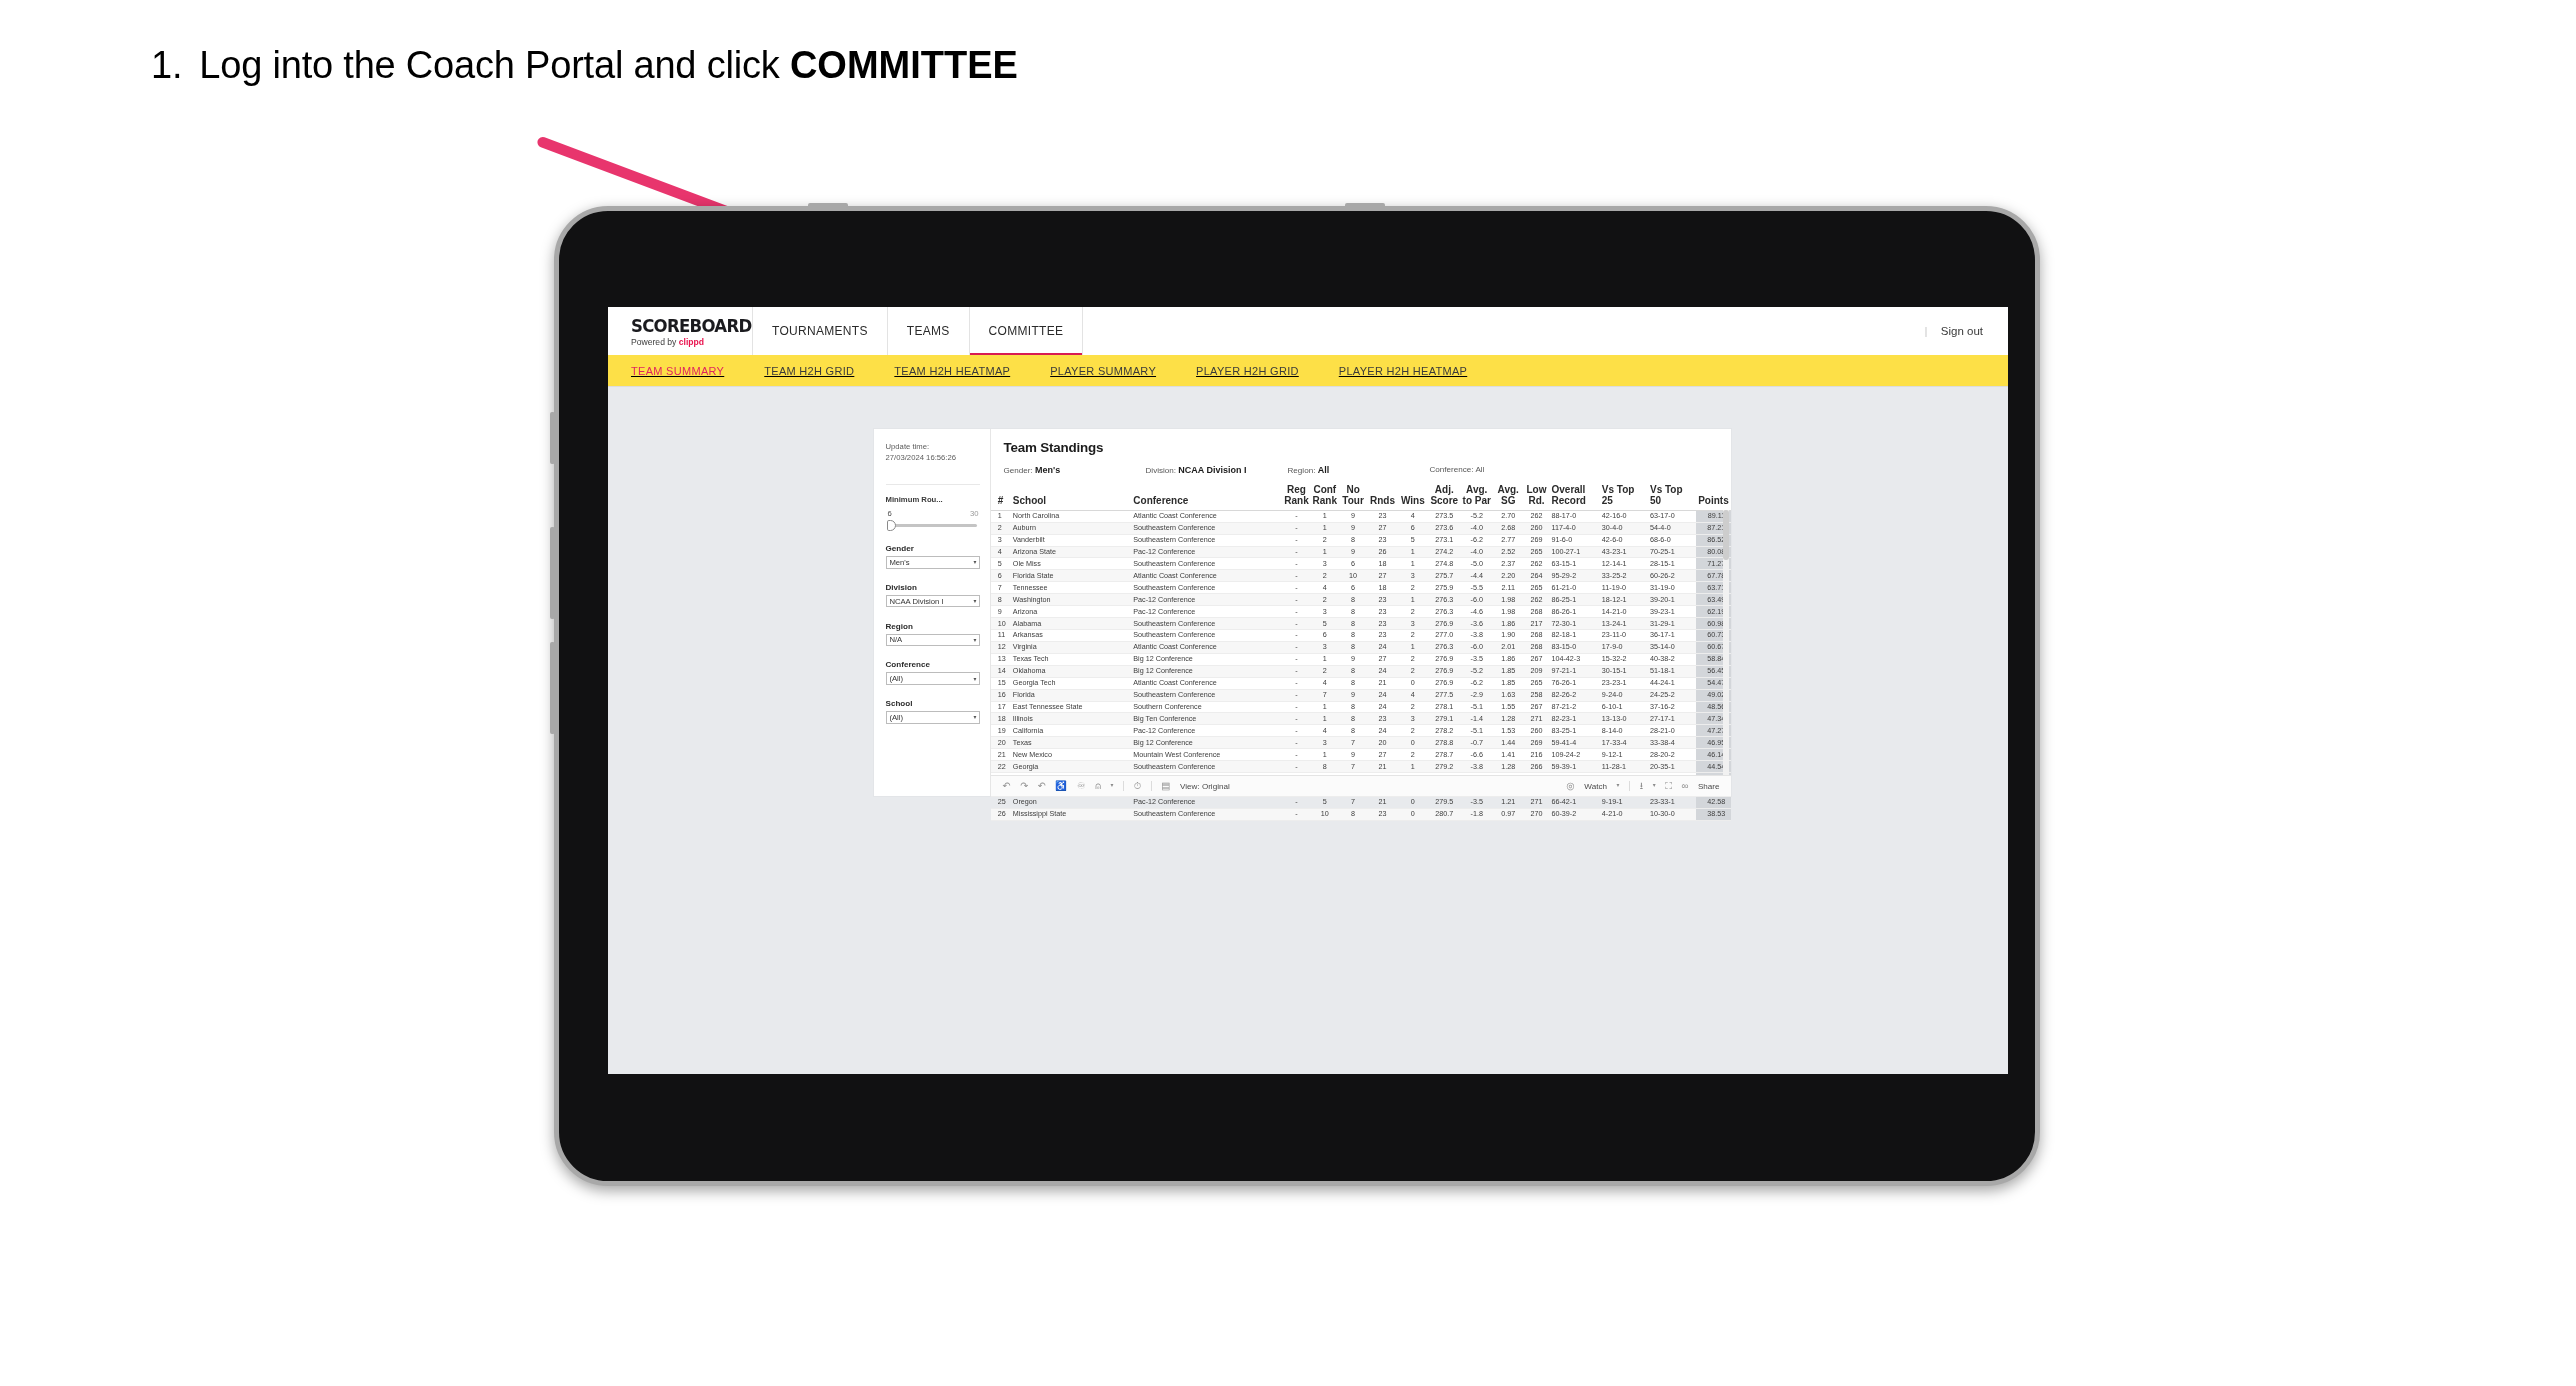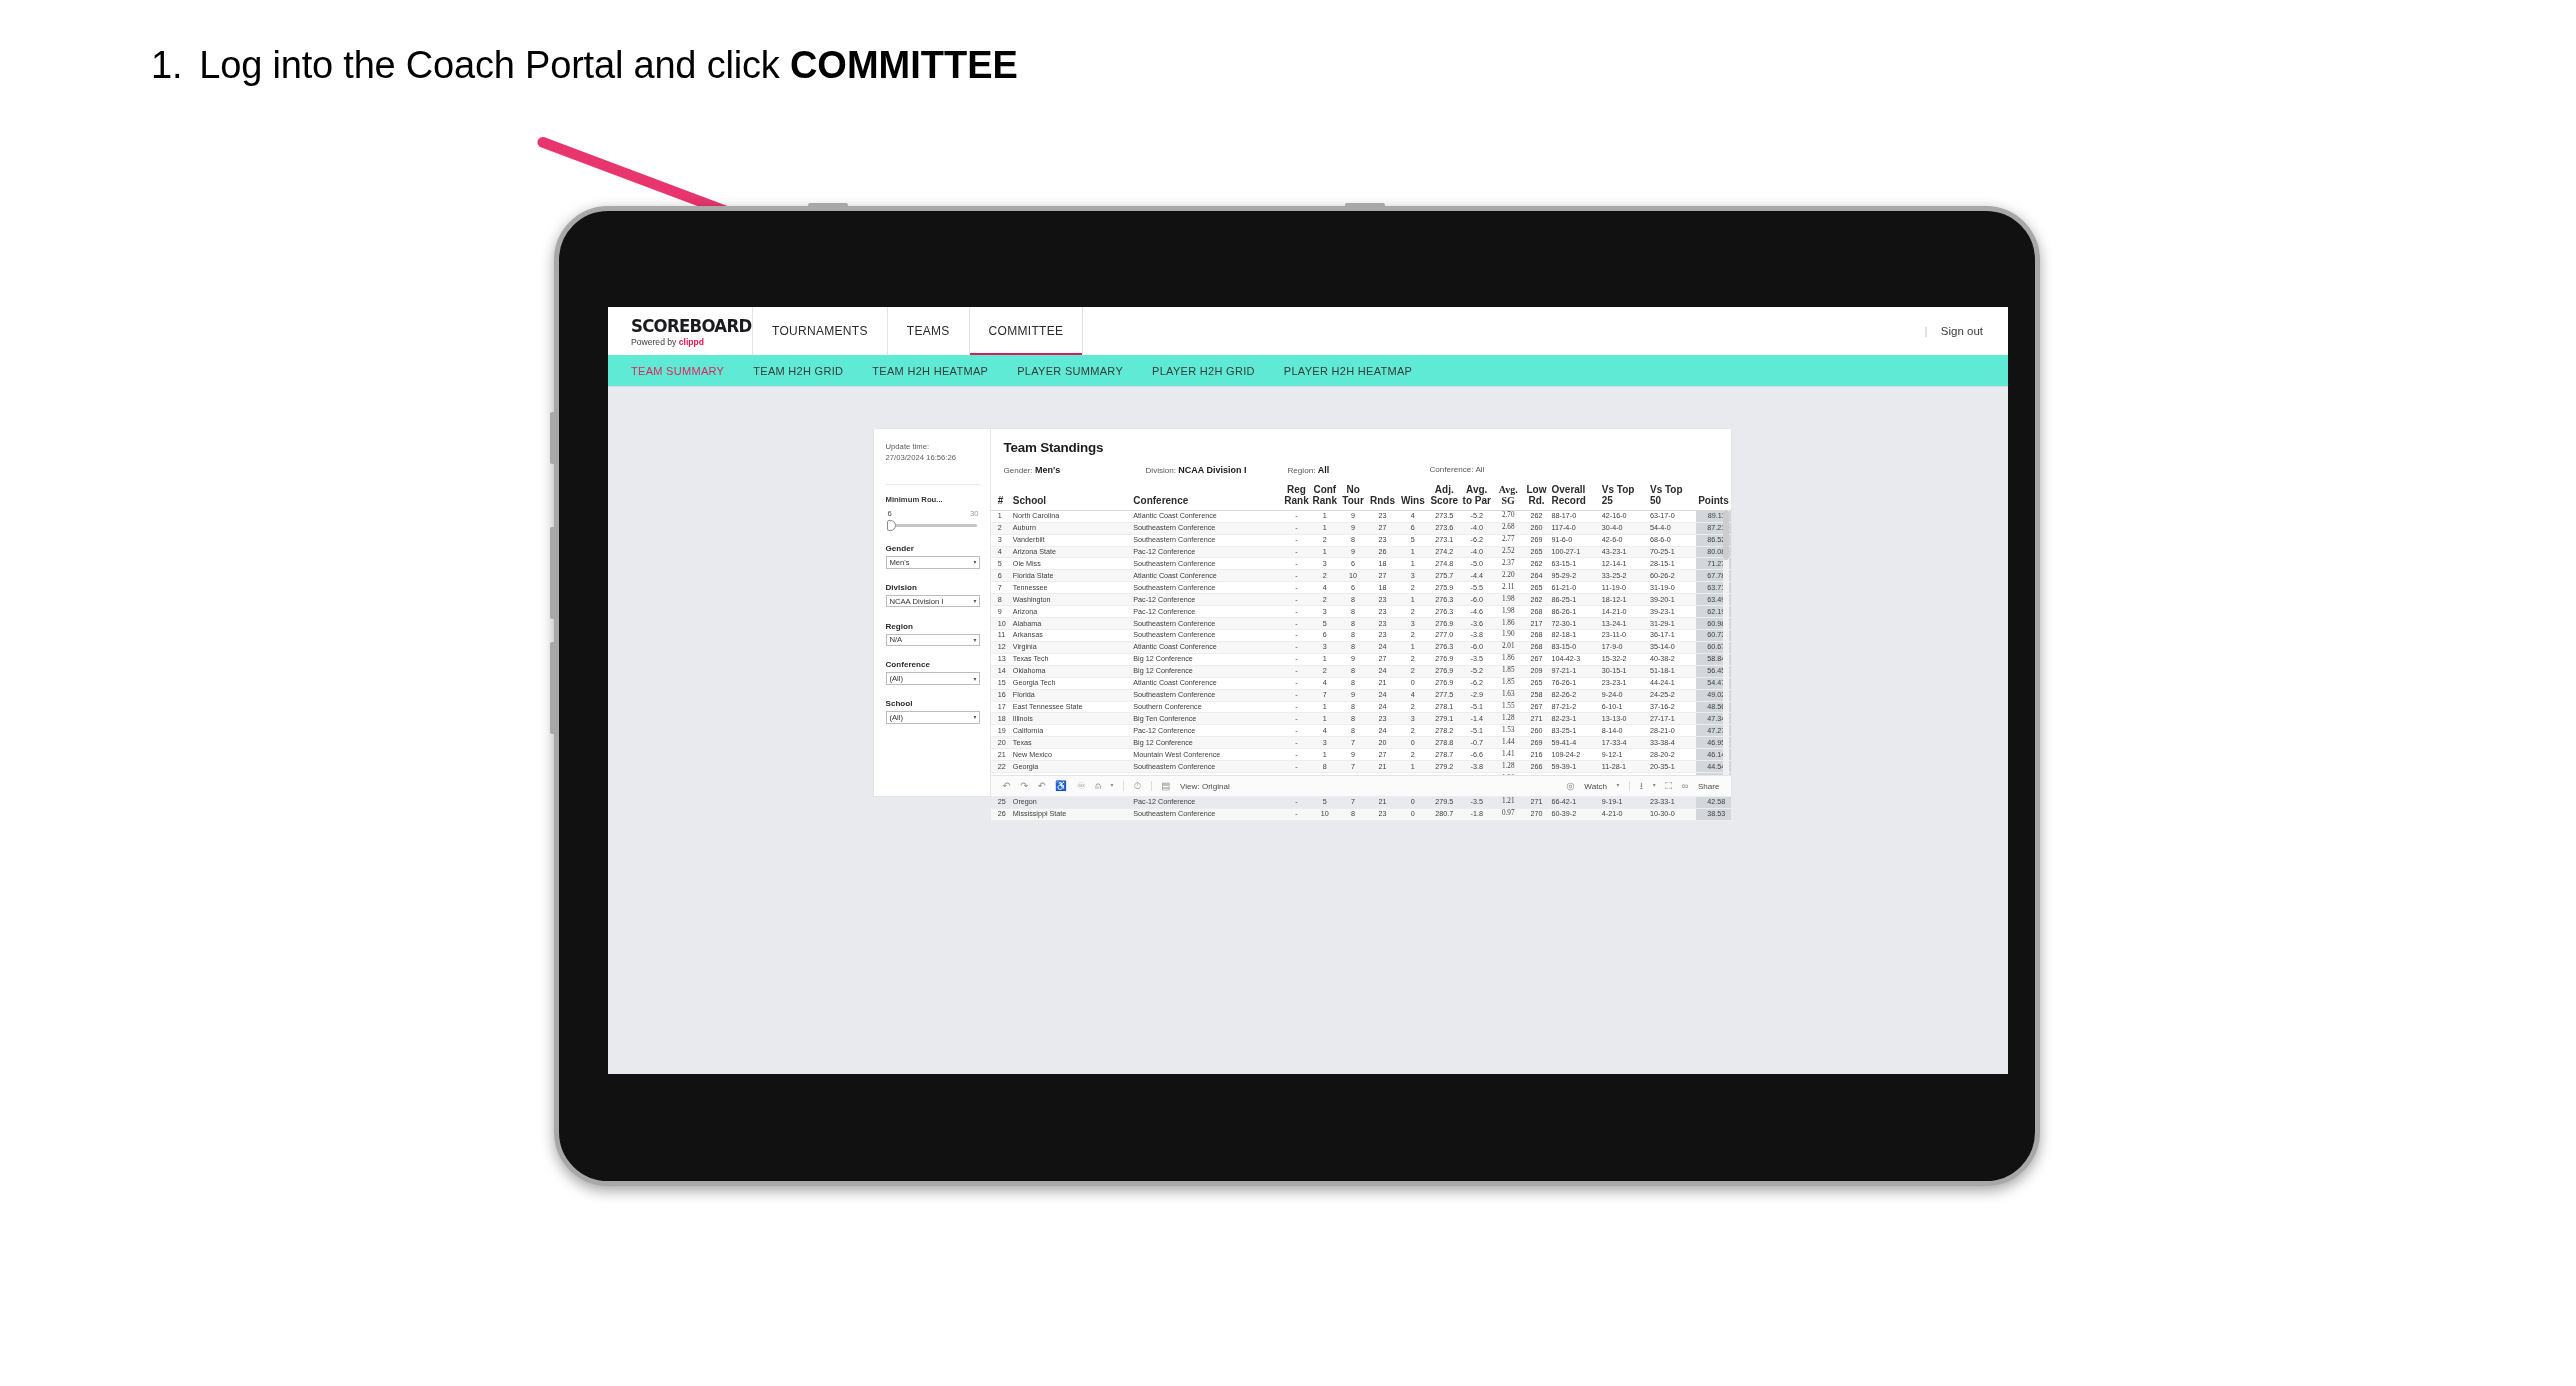--- a/index.html
+++ b/index.html
@@ -81,22 +81,22 @@
   }
   .nav-right {
     margin-left: auto; display: flex; align-items: center;
     padding-right: 25px; font-size: 11.5px; color: #3a3a3a; gap: 13.4px;
   }
   .nav-sep { color: #c9c9c9; }
   .signout { cursor: pointer; }
 
   
   .subnav {
-    height: 32px; background: #5eead4; border-bottom: 1px solid #dcdcdc;
-    display: flex; align-items: center; padding-left: 23px; gap: 29px;
+    height: 32px; background: #fde047; border-bottom: 1px solid #dcdcdc;
+    display: flex; align-items: center; padding-left: 23px; gap: 40px; text-decoration: underline;
   }
   .subtab { font-size: 11px; color: #3a3a3a; letter-spacing: 0.3px; cursor: pointer; }
   .subtab.active { color: #e0245e; }
 
   
   .canvas { position: relative; height: 687px; background: #e8eaed; }
 
   .viz {
     position: absolute; left: 266px; top: 42px;
     width: 857px; height: 367px; background: #ffffff;
@@ -147,21 +147,21 @@
     white-space: nowrap; overflow: hidden;
   }
   tbody tr:nth-child(even) td { background: #f7f7f7; }
   .c-rank { width: 19px; text-align: left; padding-left: 6.7px !important; }
   .c-school { width: 115px; text-align: left; }
   .c-conf { width: 144px; text-align: left; }
   .c-num { width: 27px; text-align: center; }
   .c-num-w { width: 29px; text-align: center; }
   .c-adj { width: 31px; text-align: center; }
   .c-par { width: 31px; text-align: center; }
-  .c-sg { width: 29px; text-align: center; font-family: Liberation Serif, serif; }
+  .c-sg { width: 29px; text-align: center; }
   .c-low { width: 25px; text-align: center; }
   .c-rec { width: 48px; text-align: left; }
   .c-t25 { width: 46px; text-align: left; }
   .c-t50 { width: 46px; text-align: left; }
   .c-pts { width: 33px; text-align: right; padding-right: 5.8px !important; }
   tbody td.c-pts { background: #d3d6da !important; color: #2e2e2e; }
 
   .vscroll {
     position: absolute; right: 1.9px; top: 81px; width: 5.8px; height: 283px;
     background: #f1f1f1;

